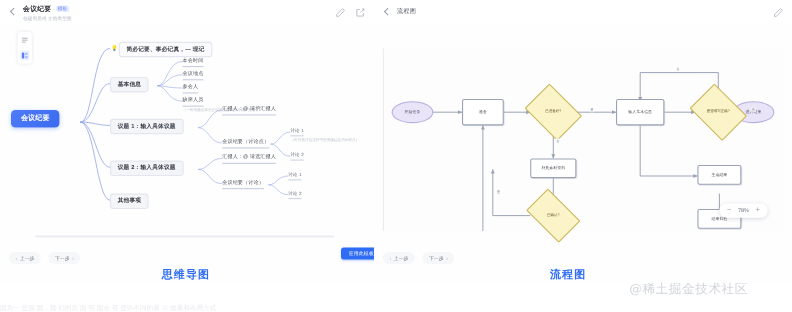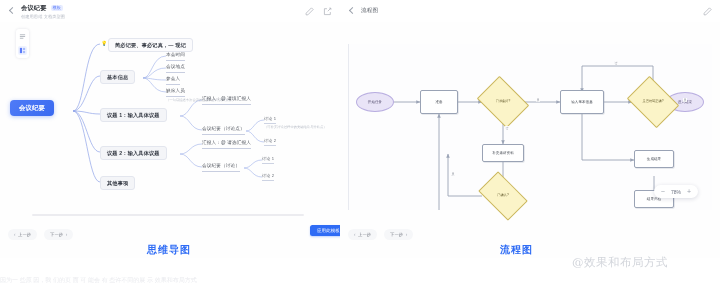--- a/index.html
+++ b/index.html
@@ -330,16 +330,16 @@
       <span>上一步</span>
     </div>
     <div class="step-btn" style="left:44px; top:229px;">
       <span>下一步</span>
       <span class="cv">›</span>
     </div>
   </div>
 
   <div class="caption" id="cap-mindmap">思维导图</div>
   <div class="caption" id="cap-flow">流程图</div>
-  <div class="watermark">@效果和布局方式</div>
+  <div class="watermark">@稀土掘金技术社区</div>
   <div class="bottom-text">因为一  些原  因，我   们的页  面  可  能会  有   些许不同的展  示  效果和布局方式</div>
 
 </div>
 
 </body></html>

